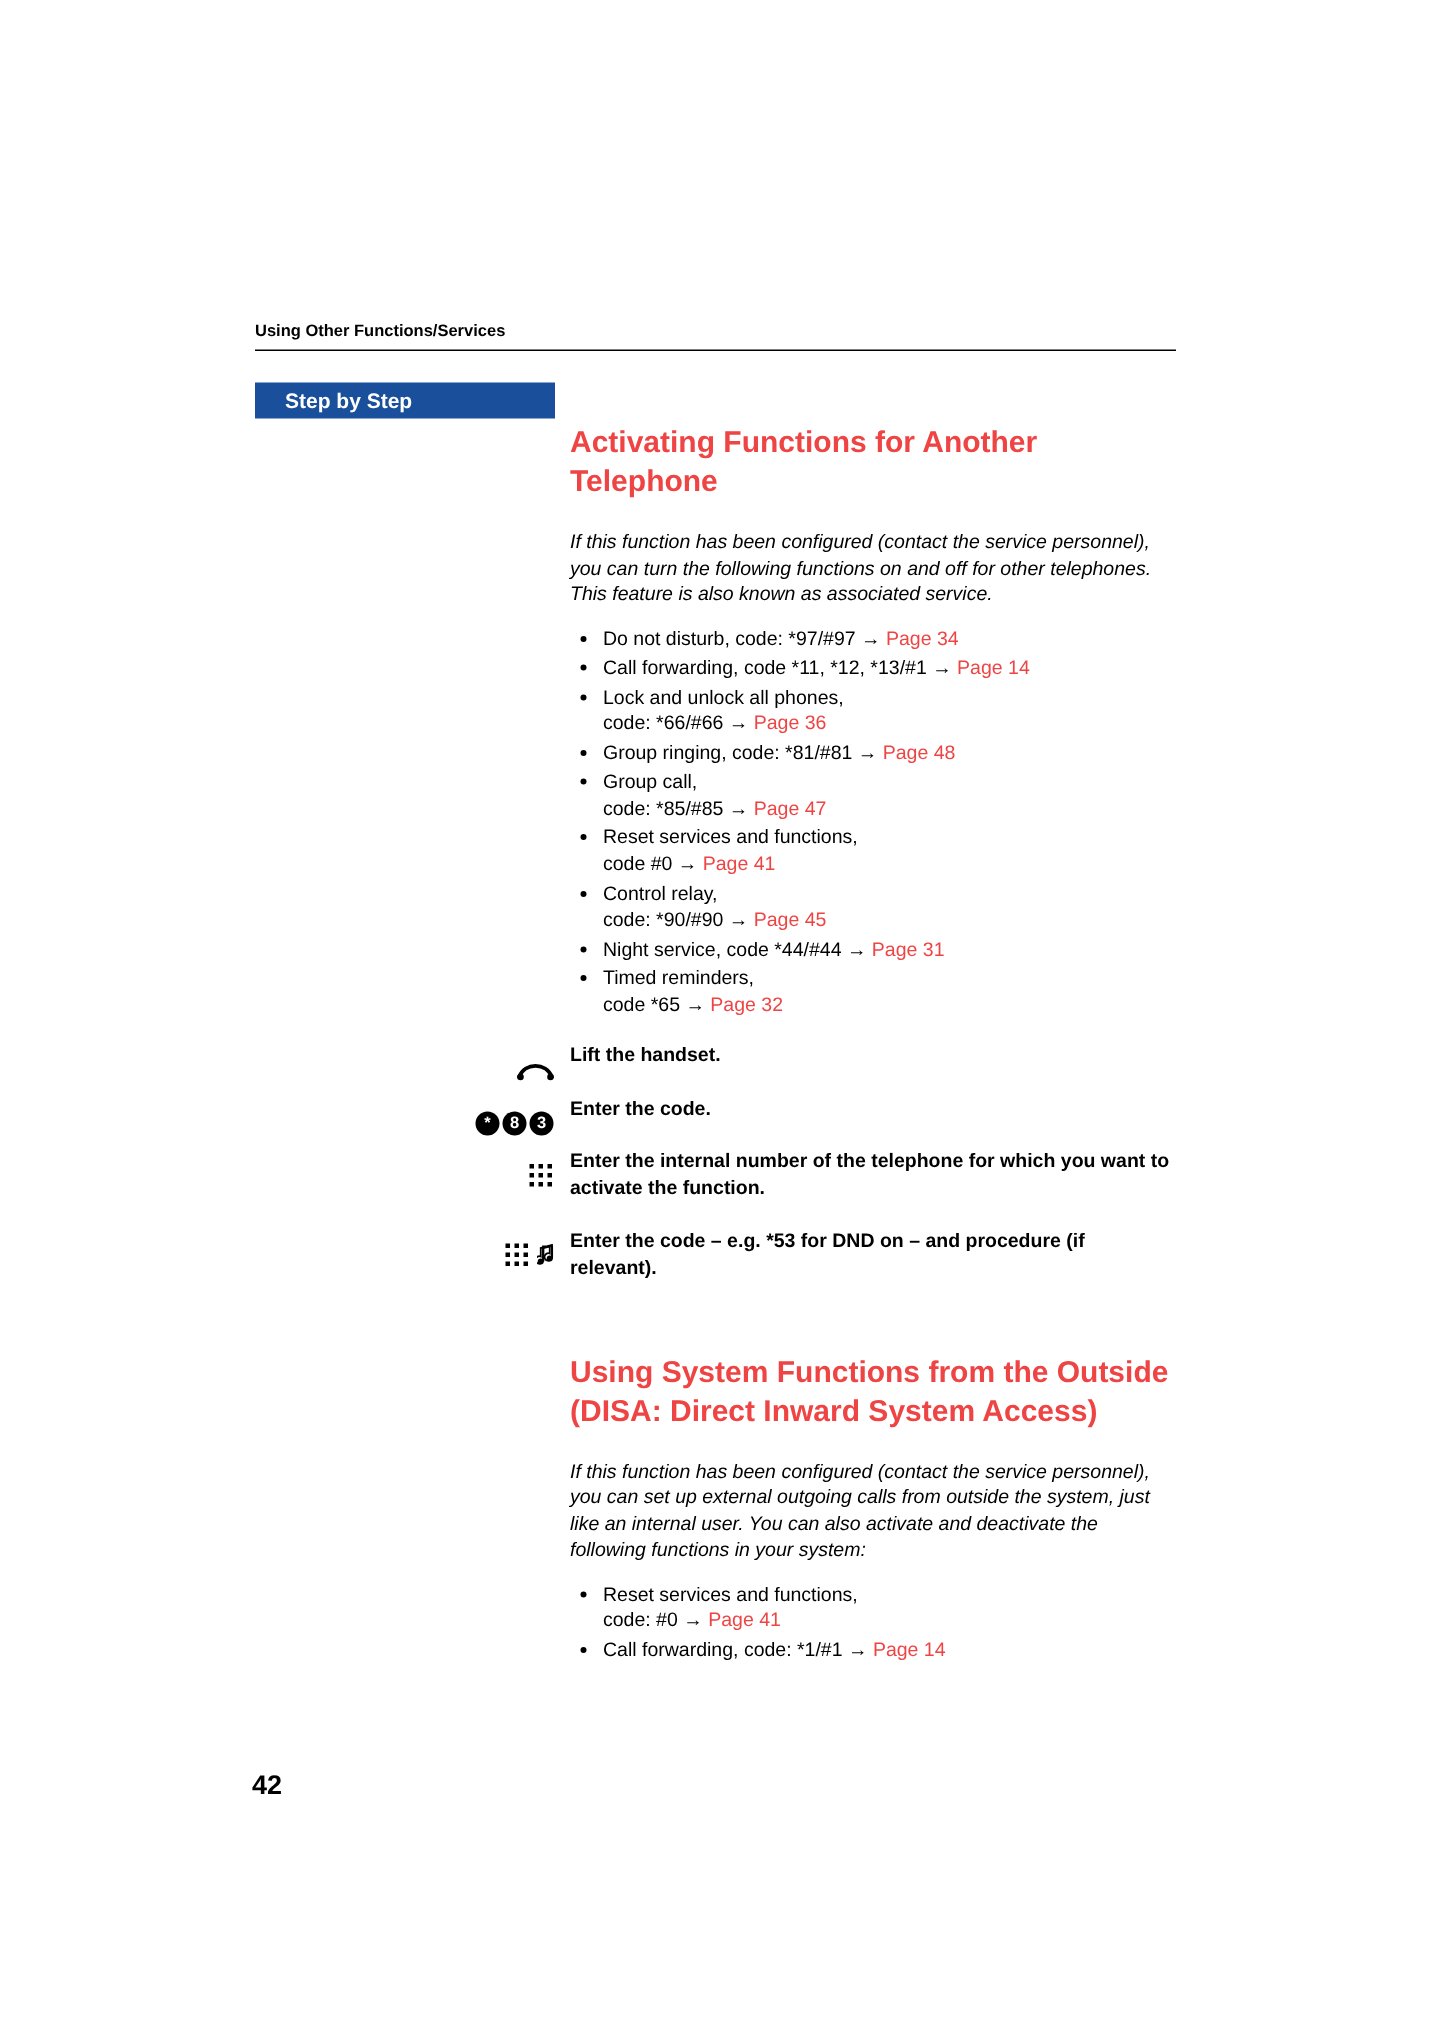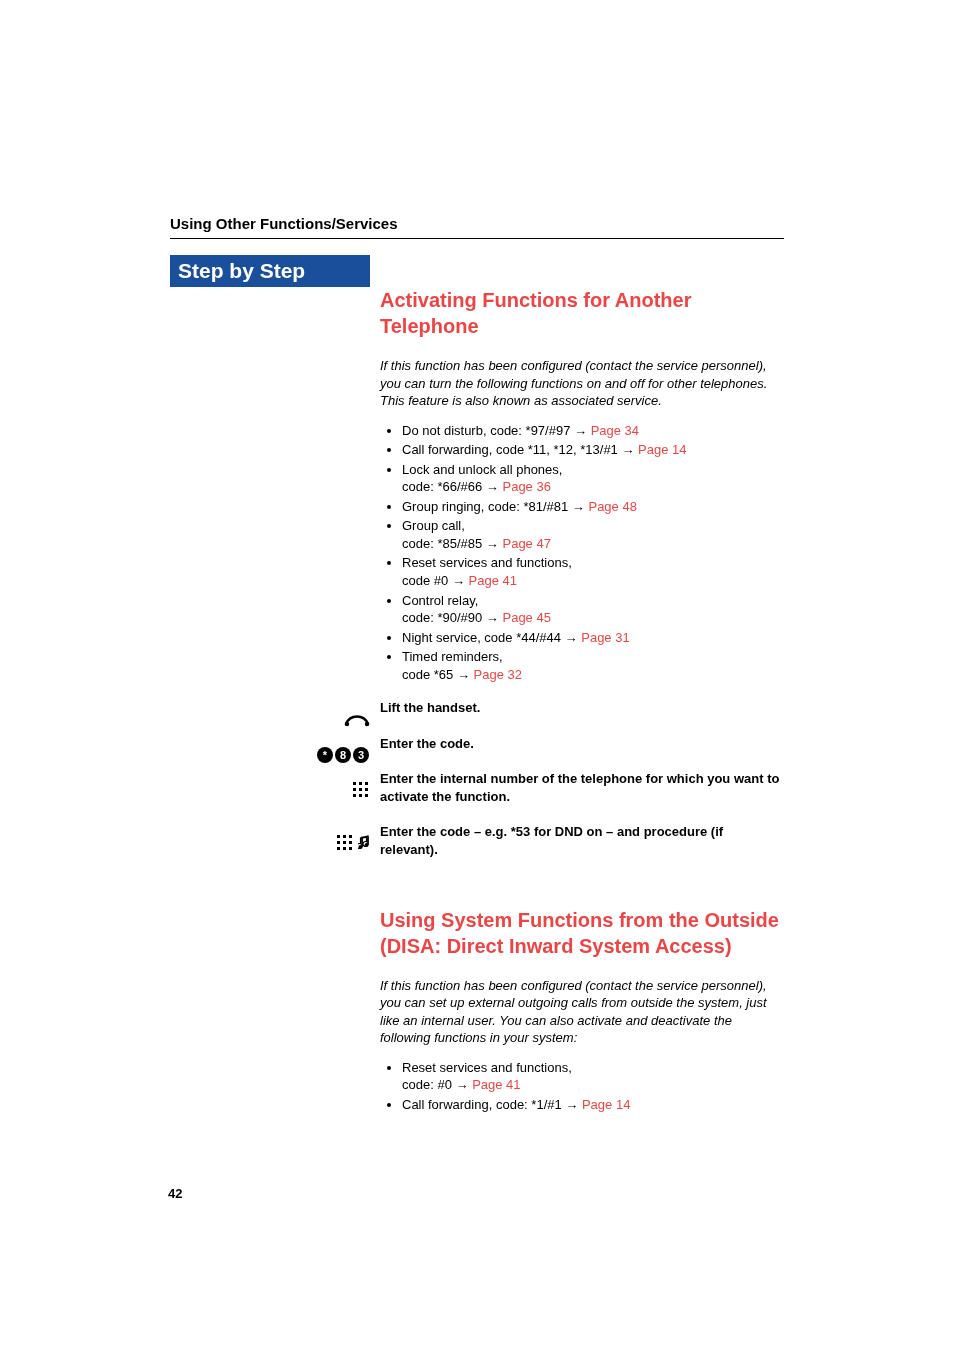--- a/index.html
+++ b/index.html
@@ -10,42 +10,42 @@
     color: #000;
   }
   .page {
     width: 954px;
     height: 1351px;
     position: relative;
     box-sizing: border-box;
     padding: 215px 170px 0 170px;
   }
   .header-section {
-    font-size: 15px;
+    font-size: 11px;
     font-weight: bold;
     color: #000;
     margin-bottom: 6px;
   }
   .rule {
     border: none;
     border-top: 1.5px solid #000;
     margin: 0 0 18px 0;
   }
   .step-sidebar {
     position: absolute;
     left: 170px;
     top: 255px;
     width: 200px;
   }
   .step-label {
     background: #1a4f9c;
     color: #fff;
     font-weight: bold;
-    font-size: 21px;
-    padding: 4px 8px;
+    font-size: 14px;
+    padding: 4px 20px;
   }
   .content {
     margin-left: 210px;
     width: 404px;
   }
   h2.section-heading {
     color: #ef4444;
     font-size: 20px;
     font-weight: bold;
     margin: 48px 0 18px 0;
@@ -88,21 +88,21 @@
   }
   .step-text {
     font-size: 13px;
     line-height: 1.35;
     font-weight: bold;
   }
   .page-num {
     position: absolute;
     bottom: 150px;
     left: 168px;
-    font-size: 13px;
+    font-size: 18px;
     font-weight: bold;
   }
   
   svg.ic { vertical-align: middle; }
   .keycap {
     display: inline-block;
     width: 16px; height: 16px;
     border-radius: 50%;
     background: #000;
     color: #fff;

